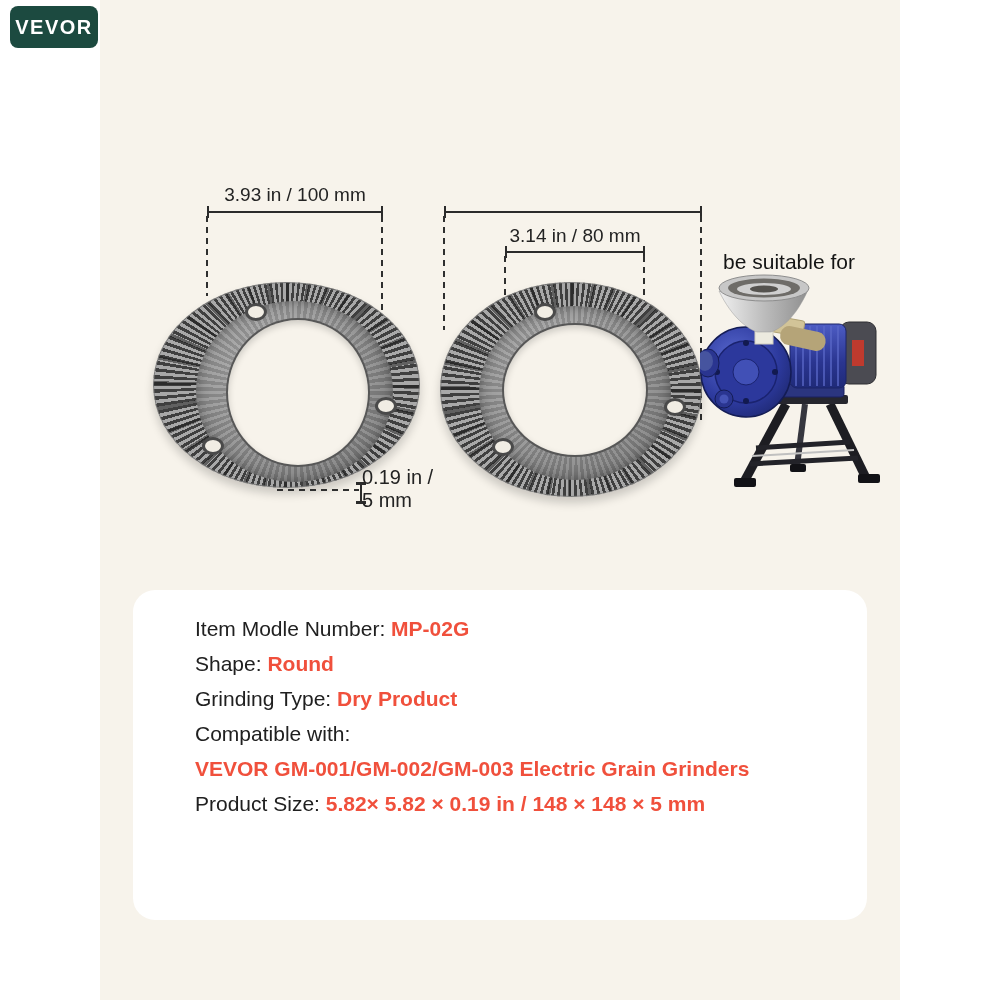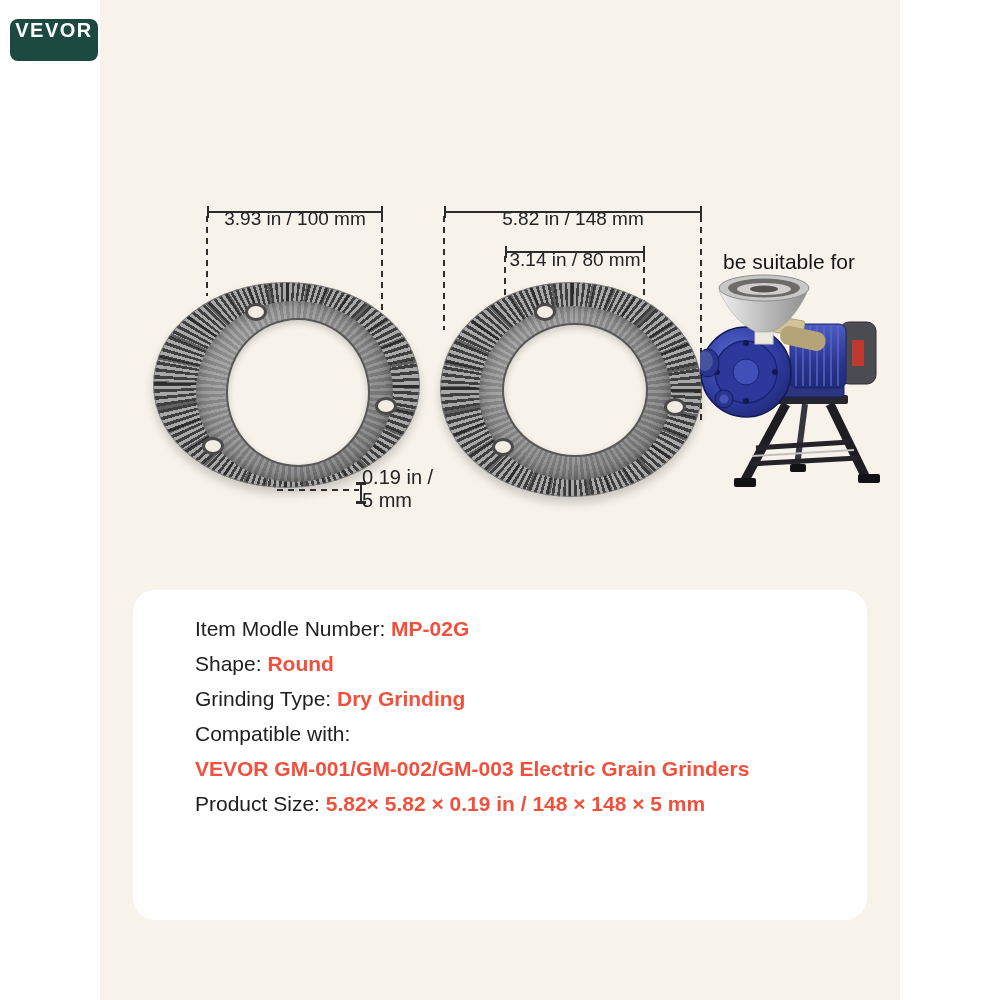--- a/index.html
+++ b/index.html
@@ -1,29 +1,29 @@
 <!DOCTYPE html>
 <html><head>
 <meta charset="utf-8">
 <style>
   html,body{margin:0;padding:0;}
   body{background:#ffffff;font-family:"Liberation Sans",sans-serif;}
   .canvas{position:relative;width:1000px;height:1000px;background:#ffffff;overflow:hidden;}
   .panel{position:absolute;left:100px;top:0;width:800px;height:1000px;background:#F7F3EB;}
 
   
-  .logo{position:absolute;left:10px;top:19px;width:88px;height:42px;background:#1C4A40;border-radius:8px;
-        display:flex;align-items:flex-start;justify-content:center;color:#fff;font-weight:bold;
+  .logo{position:absolute;left:10px;top:6px;width:88px;height:42px;background:#1C4A40;border-radius:8px;
+        display:flex;align-items:center;justify-content:center;color:#fff;font-weight:bold;
         font-size:20px;letter-spacing:1.5px;}
 
   
   .dim-line{position:absolute;height:2px;background:#2b2b2b;}
   .dim-line .tick{position:absolute;top:-5px;width:2px;height:12px;background:#2b2b2b;}
   .dim-line .tick.l{left:0;} .dim-line .tick.r{right:0;}
-  .dim-label{position:absolute;font-size:19px;color:#232323;text-align:center;white-space:nowrap;margin-top:24px;}
+  .dim-label{position:absolute;font-size:19px;color:#232323;text-align:center;white-space:nowrap;}
   .ext-v{position:absolute;width:2px;background:repeating-linear-gradient(to bottom,#2f2f2f 0 6px,transparent 6px 11px);}
   .ext-h{position:absolute;height:2px;background:repeating-linear-gradient(to right,#2f2f2f 0 6px,transparent 6px 11px);}
   .ibeam{position:absolute;left:356px;top:482px;width:10px;height:16px;
          border-top:3px solid #2b2b2b;border-bottom:3px solid #2b2b2b;
          background:linear-gradient(#2b2b2b,#2b2b2b) center/2px 100% no-repeat;}
   .thick-label{position:absolute;left:362px;top:466px;width:84px;
                font-size:20px;line-height:23px;color:#232323;}
 
   
   .disc{position:absolute;border-radius:50%;
@@ -63,21 +63,20 @@
   </div>
 
   <div class="dim-label" style="left:207px;top:184px;width:176px;">3.93 in / 100 mm</div>
   <div class="dim-line" style="left:207px;top:211px;width:176px;">
     <span class="tick l"></span>
     <span class="tick r"></span>
   </div>
   <div class="ext-v" style="left:206px;top:216px;height:80px;"></div>
   <div class="ext-v" style="left:381px;top:216px;height:196px;"></div>
 
-  <div class="dim-label" style="left:444px;top:184px;width:258px;">5.82 in / 148 mm</div>
   <div class="dim-line" style="left:444px;top:211px;width:258px;">
     <span class="tick l"></span>
     <span class="tick r"></span>
   </div>
   <div class="ext-v" style="left:443px;top:216px;height:114px;"></div>
   <div class="ext-v" style="left:700px;top:216px;height:205px;"></div>
 
   <div class="dim-label" style="left:505px;top:225px;width:140px;">3.14 in / 80 mm</div>
   <div class="dim-line" style="left:505px;top:251px;width:140px;">
     <span class="tick l"></span>
@@ -166,19 +165,19 @@
     <ellipse cx="64" cy="20" rx="45" ry="13" fill="#c7c7c7" stroke="#8e8e8e"></ellipse>
     <ellipse cx="64" cy="20" rx="36" ry="9.5" fill="#6e6c68"></ellipse>
     <ellipse cx="64" cy="21" rx="27" ry="6" fill="#cfcfcf"></ellipse>
     <ellipse cx="64" cy="21" rx="14" ry="3.5" fill="#55534f"></ellipse>
   </svg>
 
   <div class="card">
     <div class="card-rows">
       <div class="row"><span class="lbl">Item Modle Number: </span><span class="val">MP-02G</span></div>
       <div class="row"><span class="lbl">Shape: </span><span class="val">Round</span></div>
-      <div class="row"><span class="lbl">Grinding Type: </span><span class="val">Dry Grinding</span></div>
+      <div class="row"><span class="lbl">Grinding Type: </span><span class="val">Dry Product</span></div>
       <div class="row"><span class="lbl">Compatible with:</span><span class="val"></span></div>
       <div class="row"><span class="lbl"></span><span class="val">VEVOR GM-001/GM-002/GM-003 Electric Grain Grinders</span></div>
       <div class="row"><span class="lbl">Product Size: </span><span class="val">5.82× 5.82 × 0.19 in / 148 × 148 × 5 mm</span></div>
     </div>
   </div>
 </div>
 
 </body></html>

